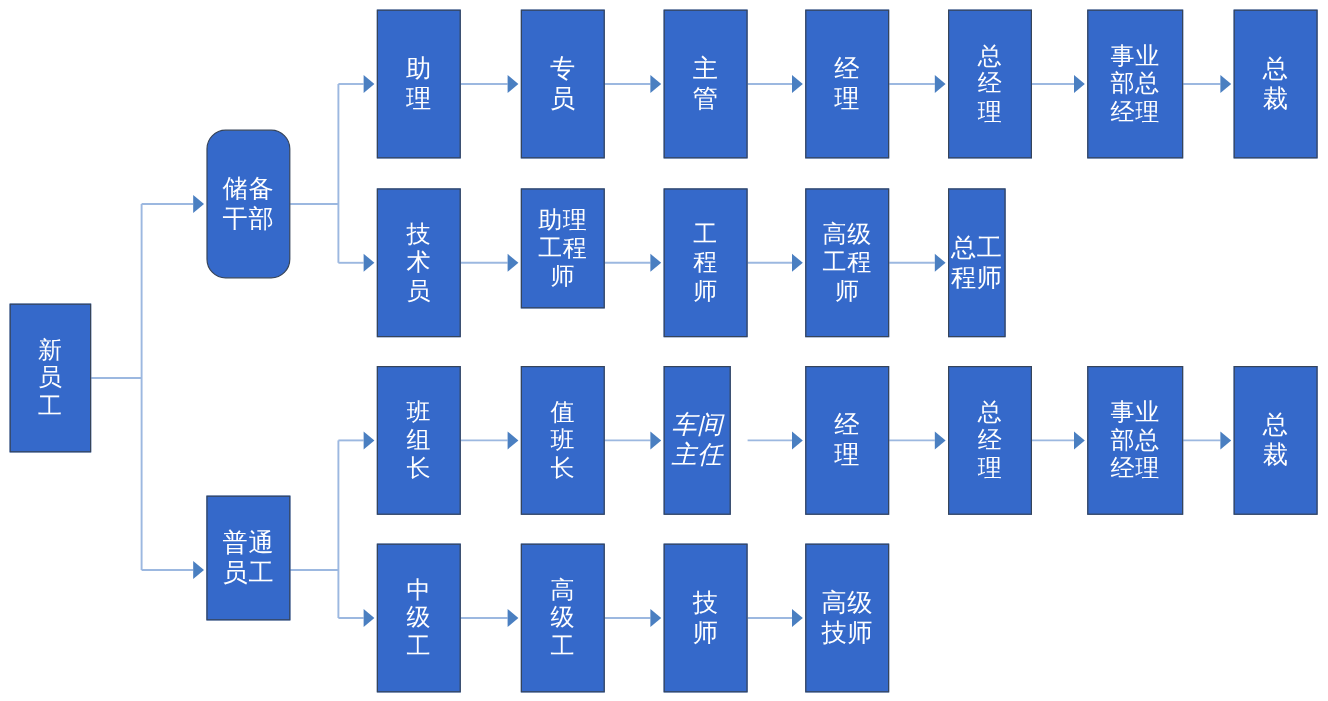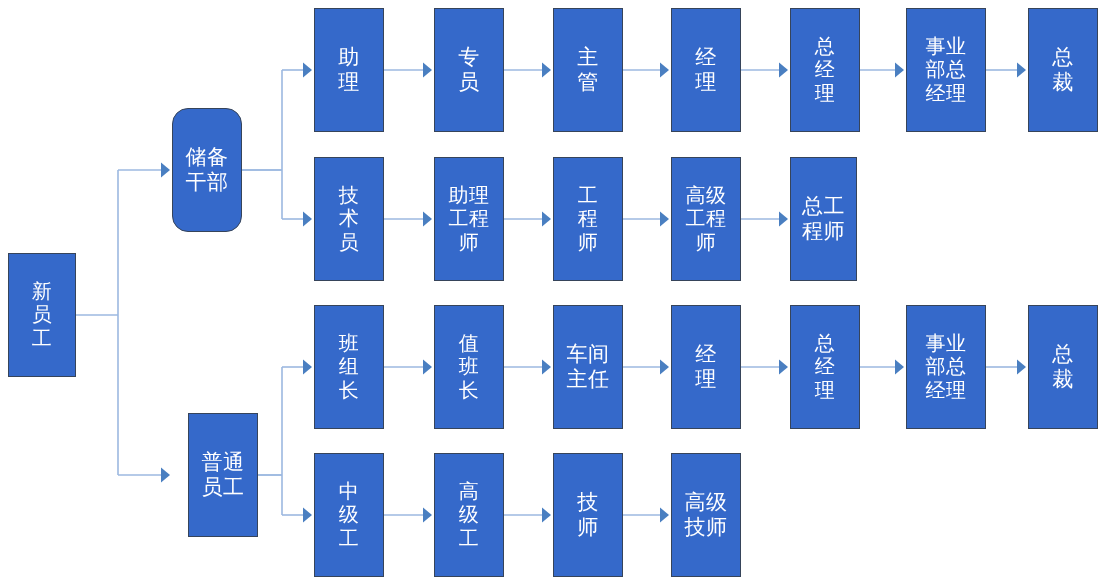--- a/index.html
+++ b/index.html
@@ -84,59 +84,59 @@
       <line x1="504" y1="515" x2="542" y2="515" stroke="#9cb8e0" stroke-width="1.6"></line>
       <polygon points="542,507.5 551,515 542,522.5" fill="#4a7fc1"></polygon>
       <line x1="623" y1="515" x2="660" y2="515" stroke="#9cb8e0" stroke-width="1.6"></line>
       <polygon points="660,507.5 669,515 660,522.5" fill="#4a7fc1"></polygon>
     </svg>
 <div class="node three-line" style="left: 8px; top: 253px; width: 68px; height: 124px;">新
 员
 工</div>
     <div class="node" style="left: 172px; top: 108px; width: 70px; height: 124px; border-radius: 16px;">储备
 干部</div>
-    <div class="node" style="left: 188px; top: 413px; width: 70px; height: 124px; text-align: center;">普通
+    <div class="node" style="left: 172px; top: 413px; width: 70px; height: 104px; text-align: center;">普通
 员工</div>
     <div class="node" style="left: 314px; top: 8px; width: 70px; height: 124px;">助
 理</div>
     <div class="node" style="left: 434px; top: 8px; width: 70px; height: 124px;">专
 员</div>
     <div class="node" style="left: 553px; top: 8px; width: 70px; height: 124px;">主
 管</div>
     <div class="node" style="left: 671px; top: 8px; width: 70px; height: 124px;">经
 理</div>
     <div class="node three-line" style="left: 790px; top: 8px; width: 70px; height: 124px;">总
 经
 理</div>
     <div class="node three-line" style="left: 906px; top: 8px; width: 80px; height: 124px;">事业
 部总
 经理</div>
     <div class="node" style="left: 1028px; top: 8px; width: 70px; height: 124px;">总
 裁</div>
     <div class="node three-line" style="left: 314px; top: 157px; width: 70px; height: 124px;">技
 术
 员</div>
-    <div class="node three-line" style="left: 434px; top: 157px; width: 70px; height: 124px;">助理
+    <div class="node three-line" style="left: 434px; top: 157px; width: 70px; height: 100px;">助理
 工程
 师</div>
     <div class="node three-line" style="left: 553px; top: 157px; width: 70px; height: 124px;">工
 程
 师</div>
     <div class="node three-line" style="left: 671px; top: 157px; width: 70px; height: 124px;">高级
 工程
 师</div>
-    <div class="node" style="left: 790px; top: 157px; width: 67px; height: 124px;">总工
+    <div class="node" style="left: 790px; top: 157px; width: 48px; height: 124px;">总工
 程师</div>
     <div class="node three-line" style="left: 314px; top: 305px; width: 70px; height: 124px;">班
 组
 长</div>
     <div class="node three-line" style="left: 434px; top: 305px; width: 70px; height: 124px;">值
 班
 长</div>
-    <div class="node" style="left: 553px; top: 305px; width: 70px; height: 124px;">车间
+    <div class="node" style="left: 553px; top: 305px; width: 56px; height: 124px; font-style: italic;">车间
 主任</div>
     <div class="node" style="left: 671px; top: 305px; width: 70px; height: 124px;">经
 理</div>
     <div class="node three-line" style="left: 790px; top: 305px; width: 70px; height: 124px;">总
 经
 理</div>
     <div class="node three-line" style="left: 906px; top: 305px; width: 80px; height: 124px;">事业
 部总
 经理</div>
     <div class="node" style="left: 1028px; top: 305px; width: 70px; height: 124px;">总

